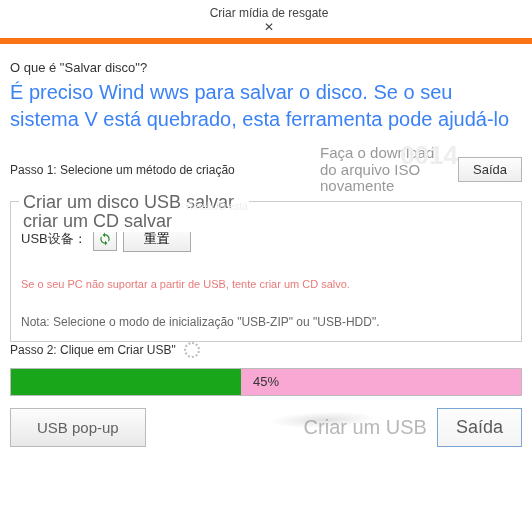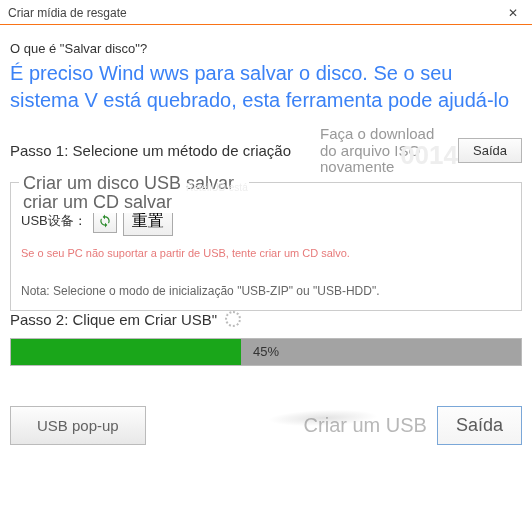--- a/index.html
+++ b/index.html
@@ -8,22 +8,23 @@
   background: #fff;
   width: 532px;
   height: 512px;
   overflow: hidden;
   position: relative;
 }
 .titlebar {
   display: flex;
   justify-content: space-between;
   align-items: center;
-  padding: 6px 8px 4px 8px;
-  border-bottom: 1px solid #f97316;
+  padding: 6px 8px 4px 14px;
+  border-bottom: 6px solid #f97316;
+  flex-direction: column;
 }
 .titlebar span { font-size: 12px; color: #444; }
 .close-x {
   font-size: 16px;
   color: #333;
   cursor: pointer;
   padding: 0 6px;
 }
 .content { padding: 8px 10px; }
 .question {
@@ -37,21 +38,21 @@
   line-height: 1.35;
   margin-bottom: 12px;
 }
 .step-row {
   display: flex;
   align-items: center;
   justify-content: space-between;
   margin: 6px 0 4px 0;
 }
 .step-label {
-  font-size: 15px;
+  font-size: 12px;
   color: #333;
 }
 .iso-link {
   font-size: 15px;
   color: #999;
   line-height: 1.1;
   max-width: 130px;
 }
 .ghost-faded {
   position: absolute;
@@ -118,30 +119,30 @@
 .select .caret { font-size: 10px; color: #555; }
 .refresh-btn {
   width: 24px; height: 24px;
   border: 1px solid #aaa;
   background: linear-gradient(#fff,#eee);
   display: flex; align-items: center; justify-content: center;
   cursor: pointer;
 }
 .refresh-btn svg { width: 14px; height: 14px; }
 .reset-btn {
-  font-size: 16px;
-  padding: 3px 8px;
+  font-size: 13px;
+  padding: 3px 20px;
   border: 1px solid #aaa;
   background: linear-gradient(#fdfdfd,#eee);
   cursor: pointer;
 }
 .warn {
   font-size: 11px;
   color: #e77a7a;
-  margin-top: 11px;
+  margin-top: 26px;
   line-height: 1.2;
   max-width: 380px;
 }
 .note {
   font-size: 12px;
   color: #666;
   margin-top: 24px;
 }
 .step2-row {
   display: flex;
@@ -150,36 +151,36 @@
 }
 .spinner {
   width: 16px; height: 16px;
   border: 2px dotted #bbb;
   border-radius: 50%;
 }
 .progress {
   margin-top: 10px;
   height: 28px;
   border: 1px solid #bbb;
-  background: #a3a3a3;
+  background: #f9a8d4;
   position: relative;
 }
 .progress-fill {
   height: 100%;
   background: #1aa61a;
   width: 45%;
 }
 .progress-text {
   position: absolute;
   top: 0; left: 0; right: 0; bottom: 0;
   display: flex; align-items: center; justify-content: center;
   font-size: 13px; color: #333;
 }
 .bottom-row {
-  margin-top: 40px;
+  margin-top: 12px;
   display: flex;
   align-items: center;
   gap: 10px;
 }
 .btn-usb-popup {
   font-size: 15px;
   padding: 10px 26px;
   border: 1px solid #bbb;
   background: linear-gradient(#fdfdfd,#e8e8e8);
   color: #626262;

